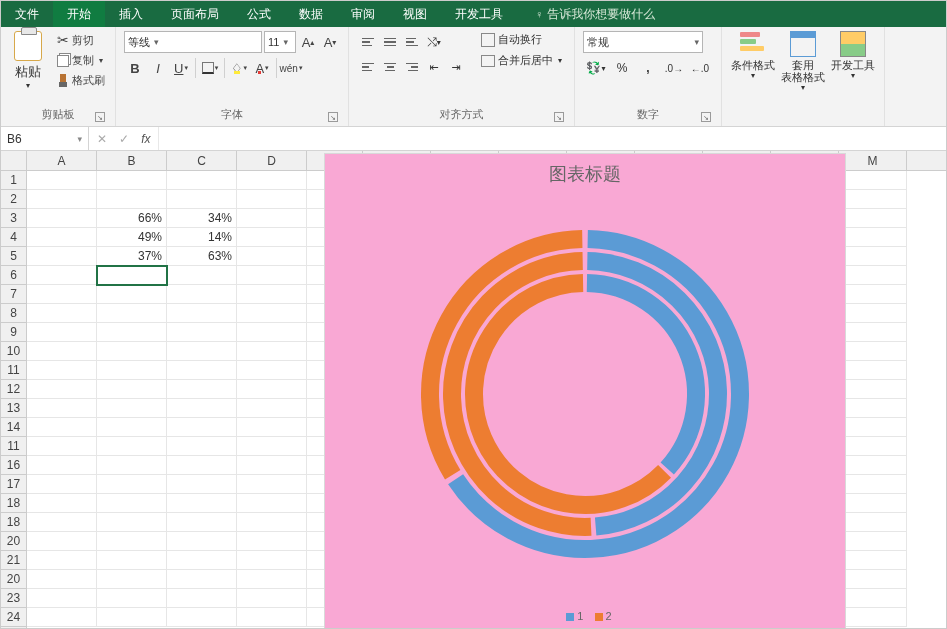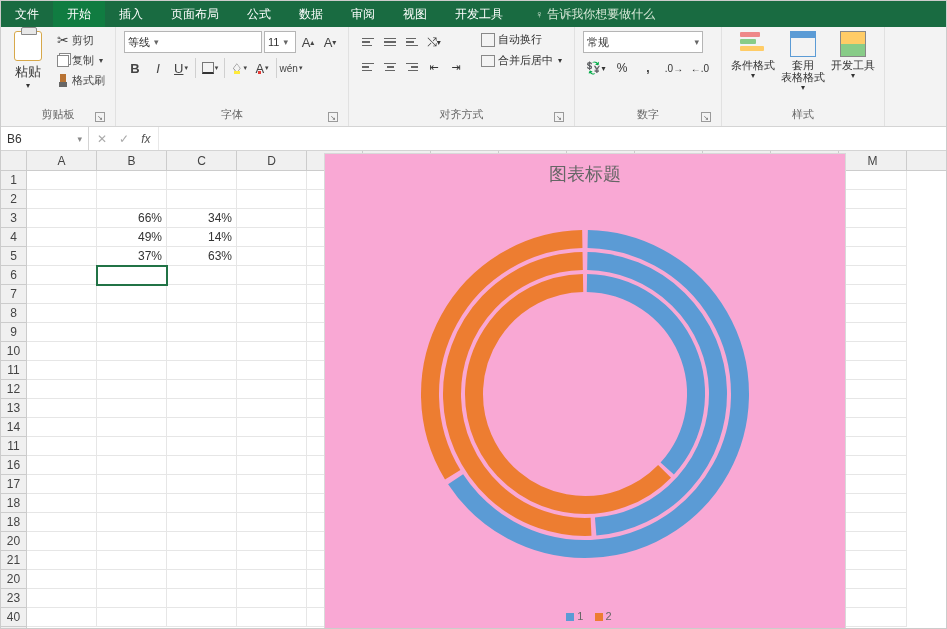--- a/index.html
+++ b/index.html
@@ -310,21 +310,20 @@
           <div class="lbl" style="white-space:pre">套用
 表格格式</div>
             <div style="font-size:8px">▾</div>
         </div>
         <div class="style-big">
           <div class="icn cell-icn"></div>
           <div class="lbl">开发工具</div>
             <div style="font-size:8px">▾</div>
         </div>
       </div>
-      <div class="group-label"><span>样式</span></div>
     </div>
   </div>
 
   <div class="fbar">
     <div class="namebox">
         <span>B6</span>
         <span class="dd">▾</span>
       </div>
     <div class="fxbtns">
       <span>✕</span>
@@ -368,21 +367,21 @@
         <div class="rowhdr">14</div>
         <div class="rowhdr">11</div>
         <div class="rowhdr">16</div>
         <div class="rowhdr">17</div>
         <div class="rowhdr">18</div>
         <div class="rowhdr">18</div>
         <div class="rowhdr">20</div>
         <div class="rowhdr">21</div>
         <div class="rowhdr">20</div>
         <div class="rowhdr">23</div>
-        <div class="rowhdr">40</div>
+        <div class="rowhdr">24</div>
       </div>
     <div class="cells" id="cells">
         <div class="row">
           <div class="cell" style="width: 70px;"></div>
           <div class="cell" style="width: 70px;"></div>
           <div class="cell" style="width: 70px;"></div>
           <div class="cell" style="width: 70px;"></div>
           <div class="cell" style="width: 56px;"></div>
           <div class="cell" style="width: 68px;"></div>
           <div class="cell" style="width: 68px;"></div>

